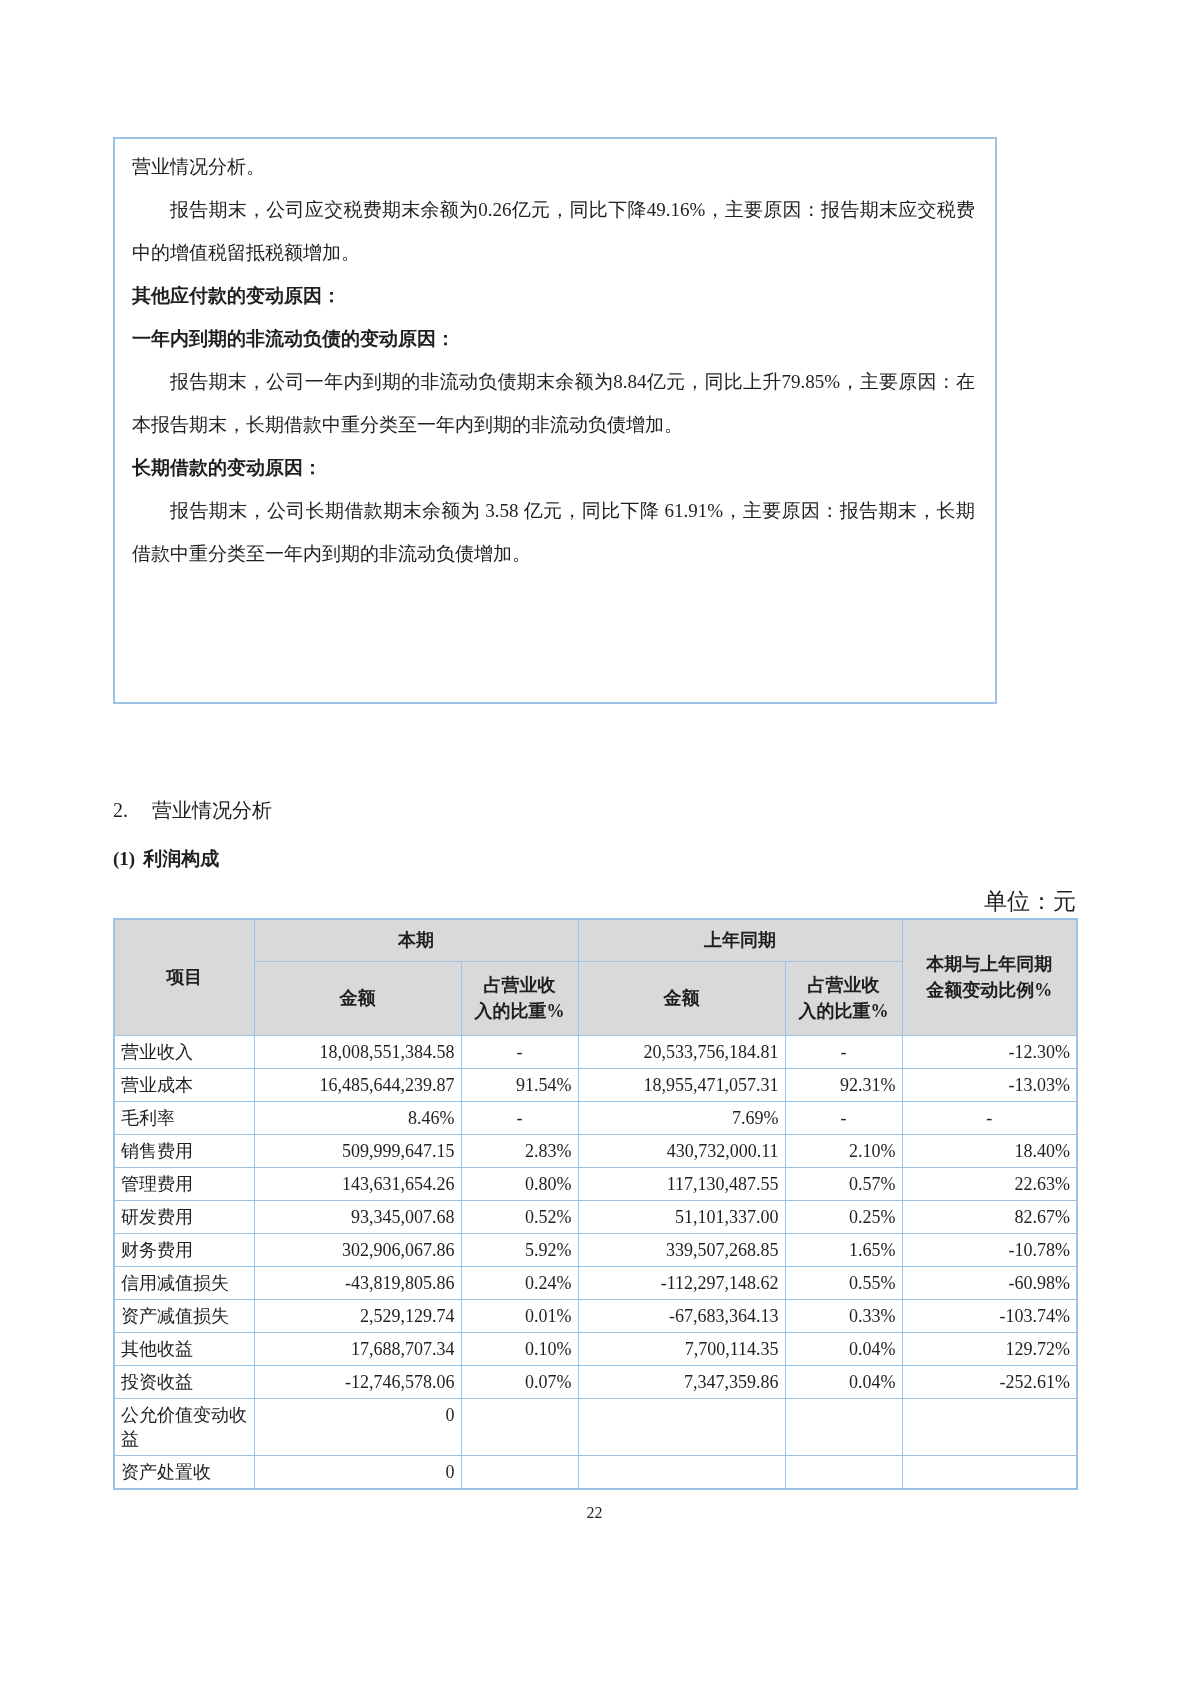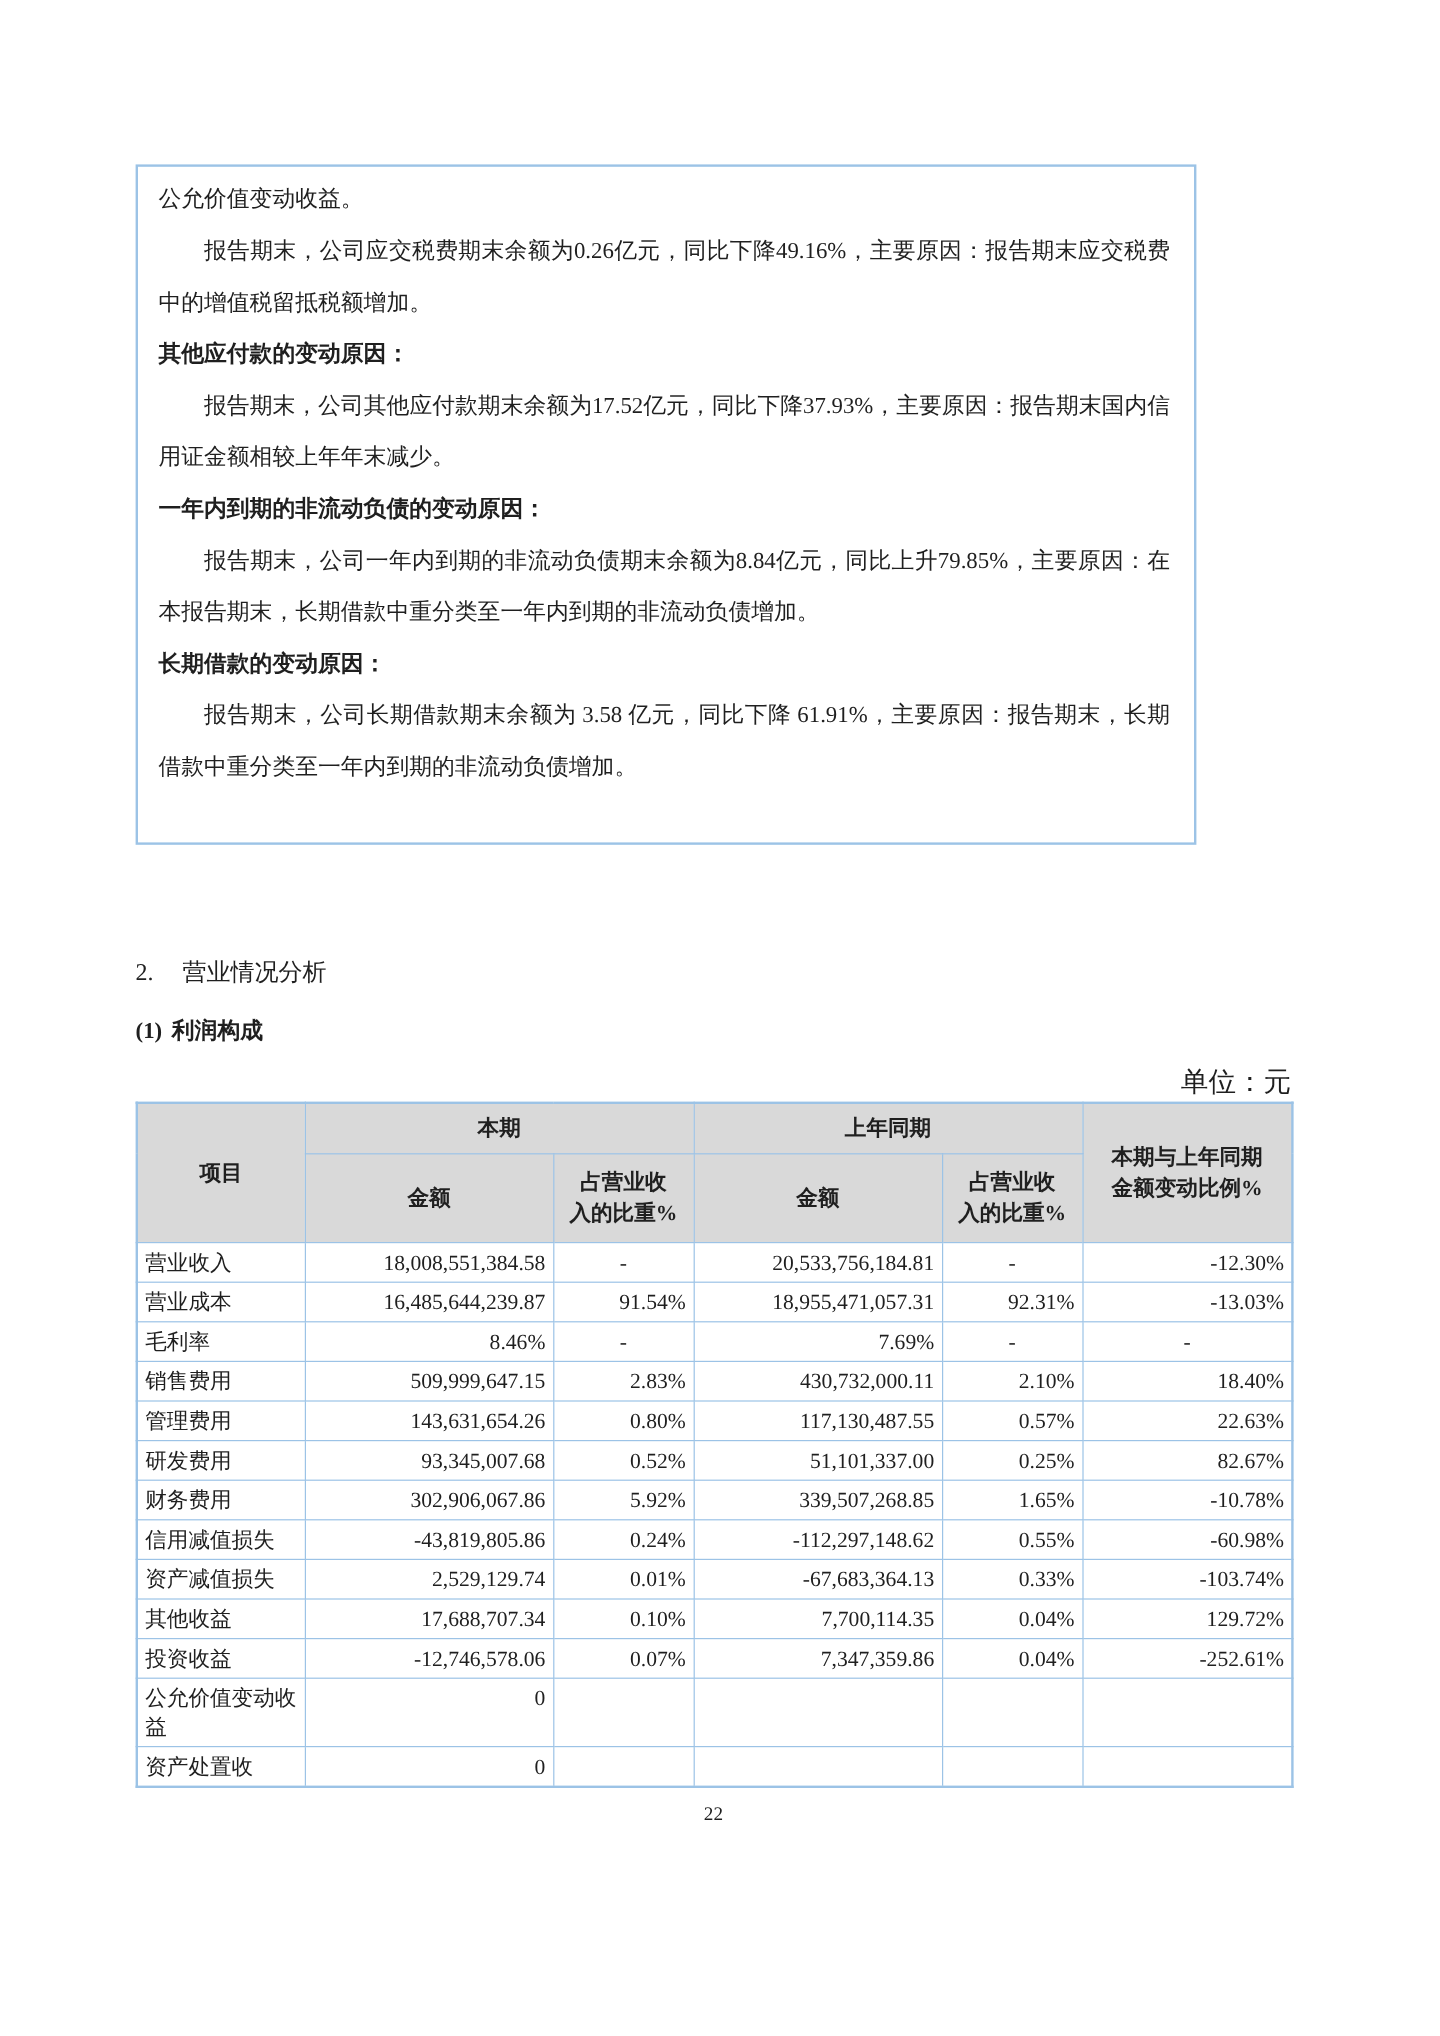--- a/index.html
+++ b/index.html
@@ -87,24 +87,23 @@
     text-align:center;
     font-size:16px;
   }
 </style>
 </head>
 <body>
 
 <div class="page">
 
   <div class="callout">
-    <p class="plain">公允价值变动收益。</p>
+    <p class="plain">营业情况分析。</p>
     <p class="indent">报告期末，公司应交税费期末余额为0.26亿元，同比下降49.16%，主要原因：报告期末应交税费中的增值税留抵税额增加。</p>
     <p class="heading">其他应付款的变动原因：</p>
-    <p class="indent">报告期末，公司其他应付款期末余额为17.52亿元，同比下降37.93%，主要原因：报告期末国内信用证金额相较上年年末减少。</p>
     <p class="heading">一年内到期的非流动负债的变动原因：</p>
     <p class="indent">报告期末，公司一年内到期的非流动负债期末余额为8.84亿元，同比上升79.85%，主要原因：在本报告期末，长期借款中重分类至一年内到期的非流动负债增加。</p>
     <p class="heading">长期借款的变动原因：</p>
     <p class="indent">报告期末，公司长期借款期末余额为 3.58 亿元，同比下降 61.91%，主要原因：报告期末，长期借款中重分类至一年内到期的非流动负债增加。</p>
   </div>
 
   <div class="section-heading">
     <span class="num">2.</span><span class="title">营业情况分析</span>
   </div>
 

